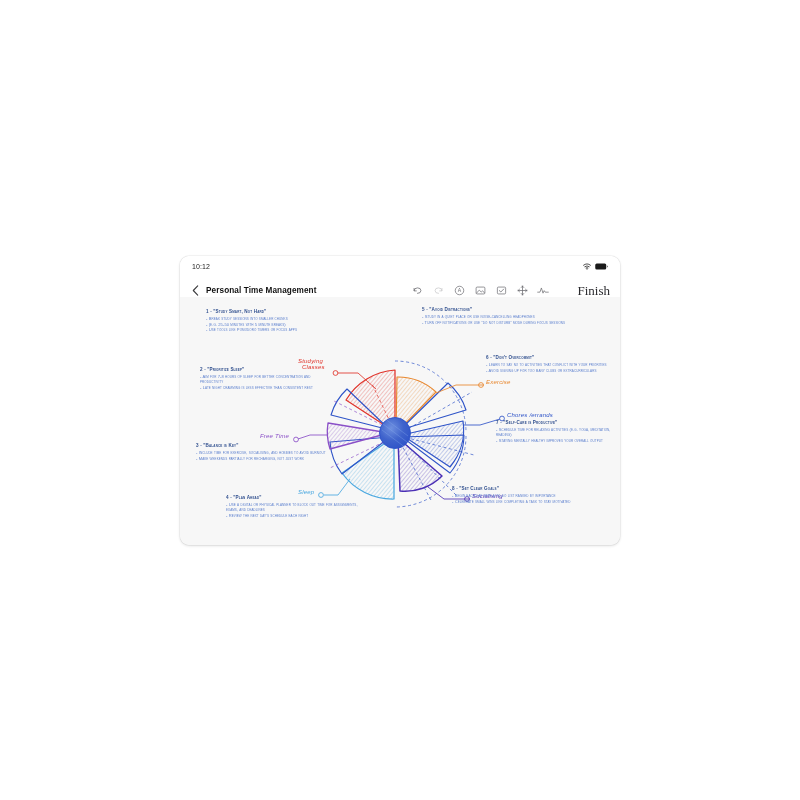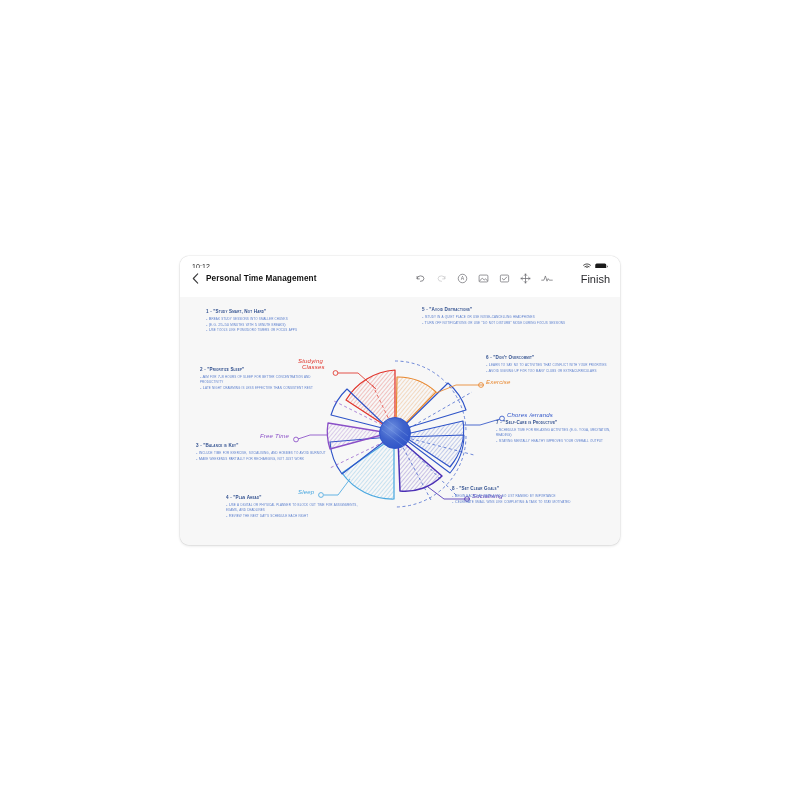--- a/index.html
+++ b/index.html
@@ -55,21 +55,21 @@
     display: flex;
     align-items: center;
     gap: 4px;
   }
   .wifi-icon { display:block; }
   .battery-icon { display:block; }
 
   
   .toolbar {
     position: absolute;
-    left: 0; top: 12px;
+    left: 0; top: 24px;
     width: 440px;
     height: 21px;
     display: flex;
     align-items: center;
     background: #ffffff;
     box-sizing: border-box;
     padding: 0 10px 0 8px;
   }
   .back-btn {
     width: 14px; height: 14px;
@@ -91,24 +91,25 @@
     align-items: center;
     gap: 9px;
   }
   .tool-btn {
     width: 12px; height: 12px;
     display: flex; align-items: center; justify-content: center;
     color: #6d6d72;
   }
   .tool-btn.dim { opacity: 0.35; }
   .finish-btn {
-    font-size: 11px;
+    font-size: 13px;
     color: #2a2a2e;
     margin-left: 19px;
     white-space: nowrap;
+    font-family: Liberation Serif, serif;
   }
 
   
   .page {
     position: absolute;
     left: 0; top: 41px;
     width: 440px;
     height: 248px;
     background: #f7f7f7;
   }

